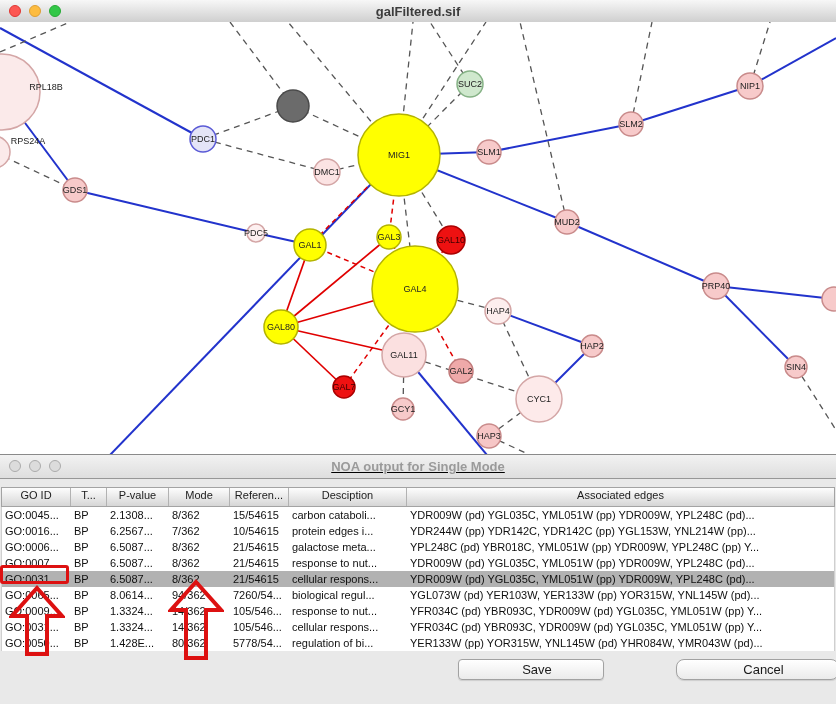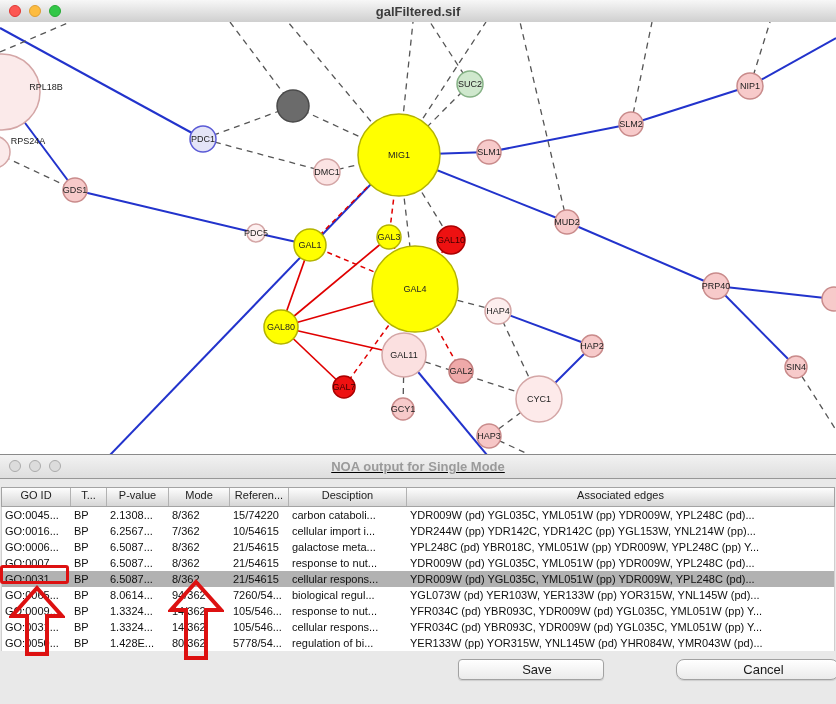--- a/index.html
+++ b/index.html
@@ -199,31 +199,31 @@
       <div class="th">Referen...</div>
       <div class="th">Desciption</div>
       <div class="th">Associated edges</div>
     </div>
   <div class="tbody" id="noa-tbody">
       <div class="trow">
         <div class="td">GO:0045...</div>
         <div class="td">BP</div>
         <div class="td">2.1308...</div>
         <div class="td">8/362</div>
-        <div class="td">15/74220</div>
+        <div class="td">15/54615</div>
         <div class="td">carbon cataboli...</div>
         <div class="td">YDR009W (pd) YGL035C, YML051W (pp) YDR009W, YPL248C (pd)...</div>
       </div>
       <div class="trow">
         <div class="td">GO:0016...</div>
         <div class="td">BP</div>
         <div class="td">6.2567...</div>
         <div class="td">7/362</div>
         <div class="td">10/54615</div>
-        <div class="td">cellular import i...</div>
+        <div class="td">protein edges i...</div>
         <div class="td">YDR244W (pp) YDR142C, YDR142C (pp) YGL153W, YNL214W (pp)...</div>
       </div>
       <div class="trow">
         <div class="td">GO:0006...</div>
         <div class="td">BP</div>
         <div class="td">6.5087...</div>
         <div class="td">8/362</div>
         <div class="td">21/54615</div>
         <div class="td">galactose meta...</div>
         <div class="td">YPL248C (pd) YBR018C, YML051W (pp) YDR009W, YPL248C (pp) Y...</div>

